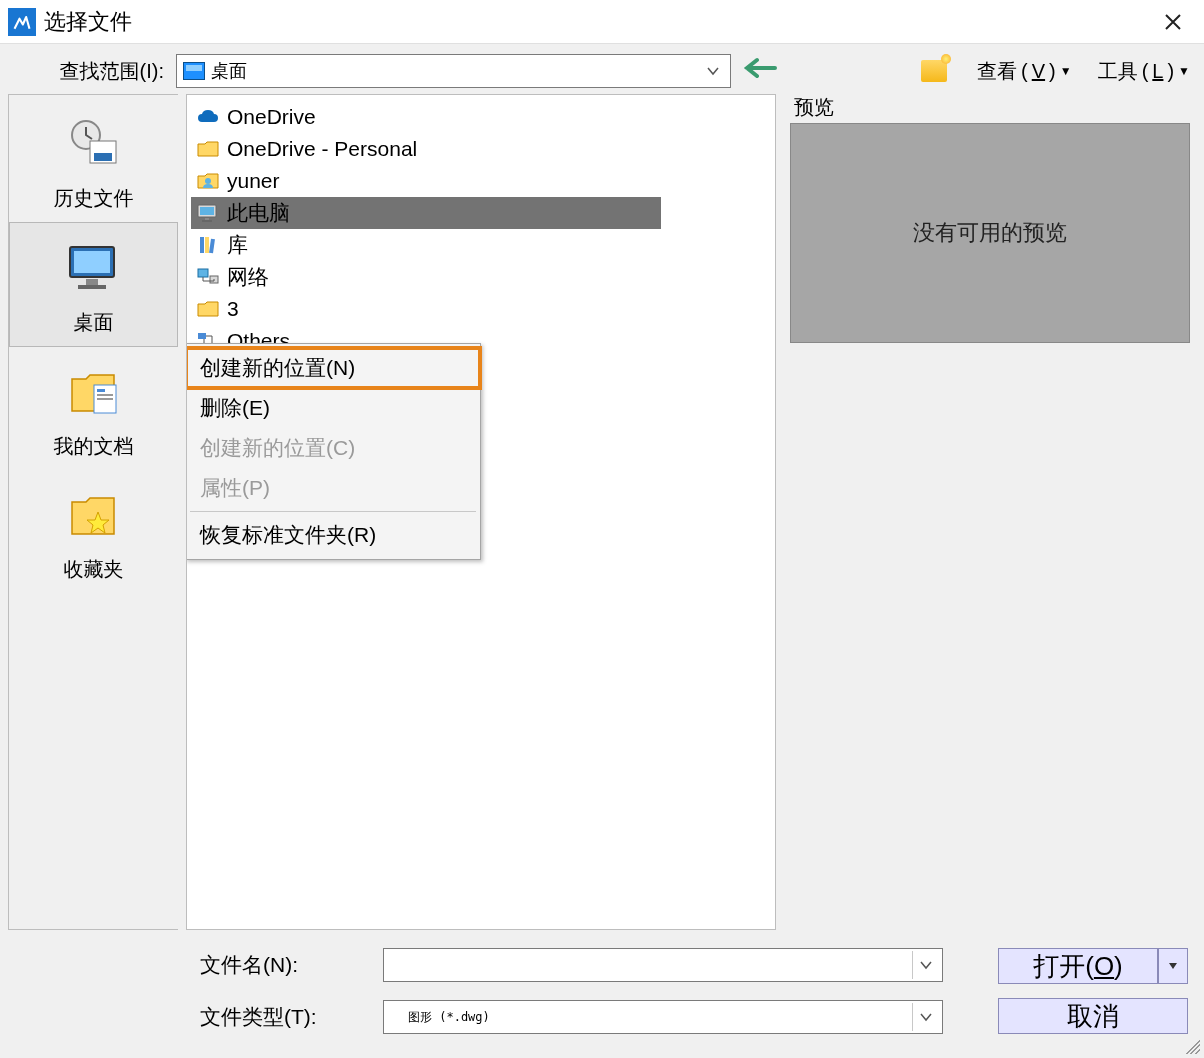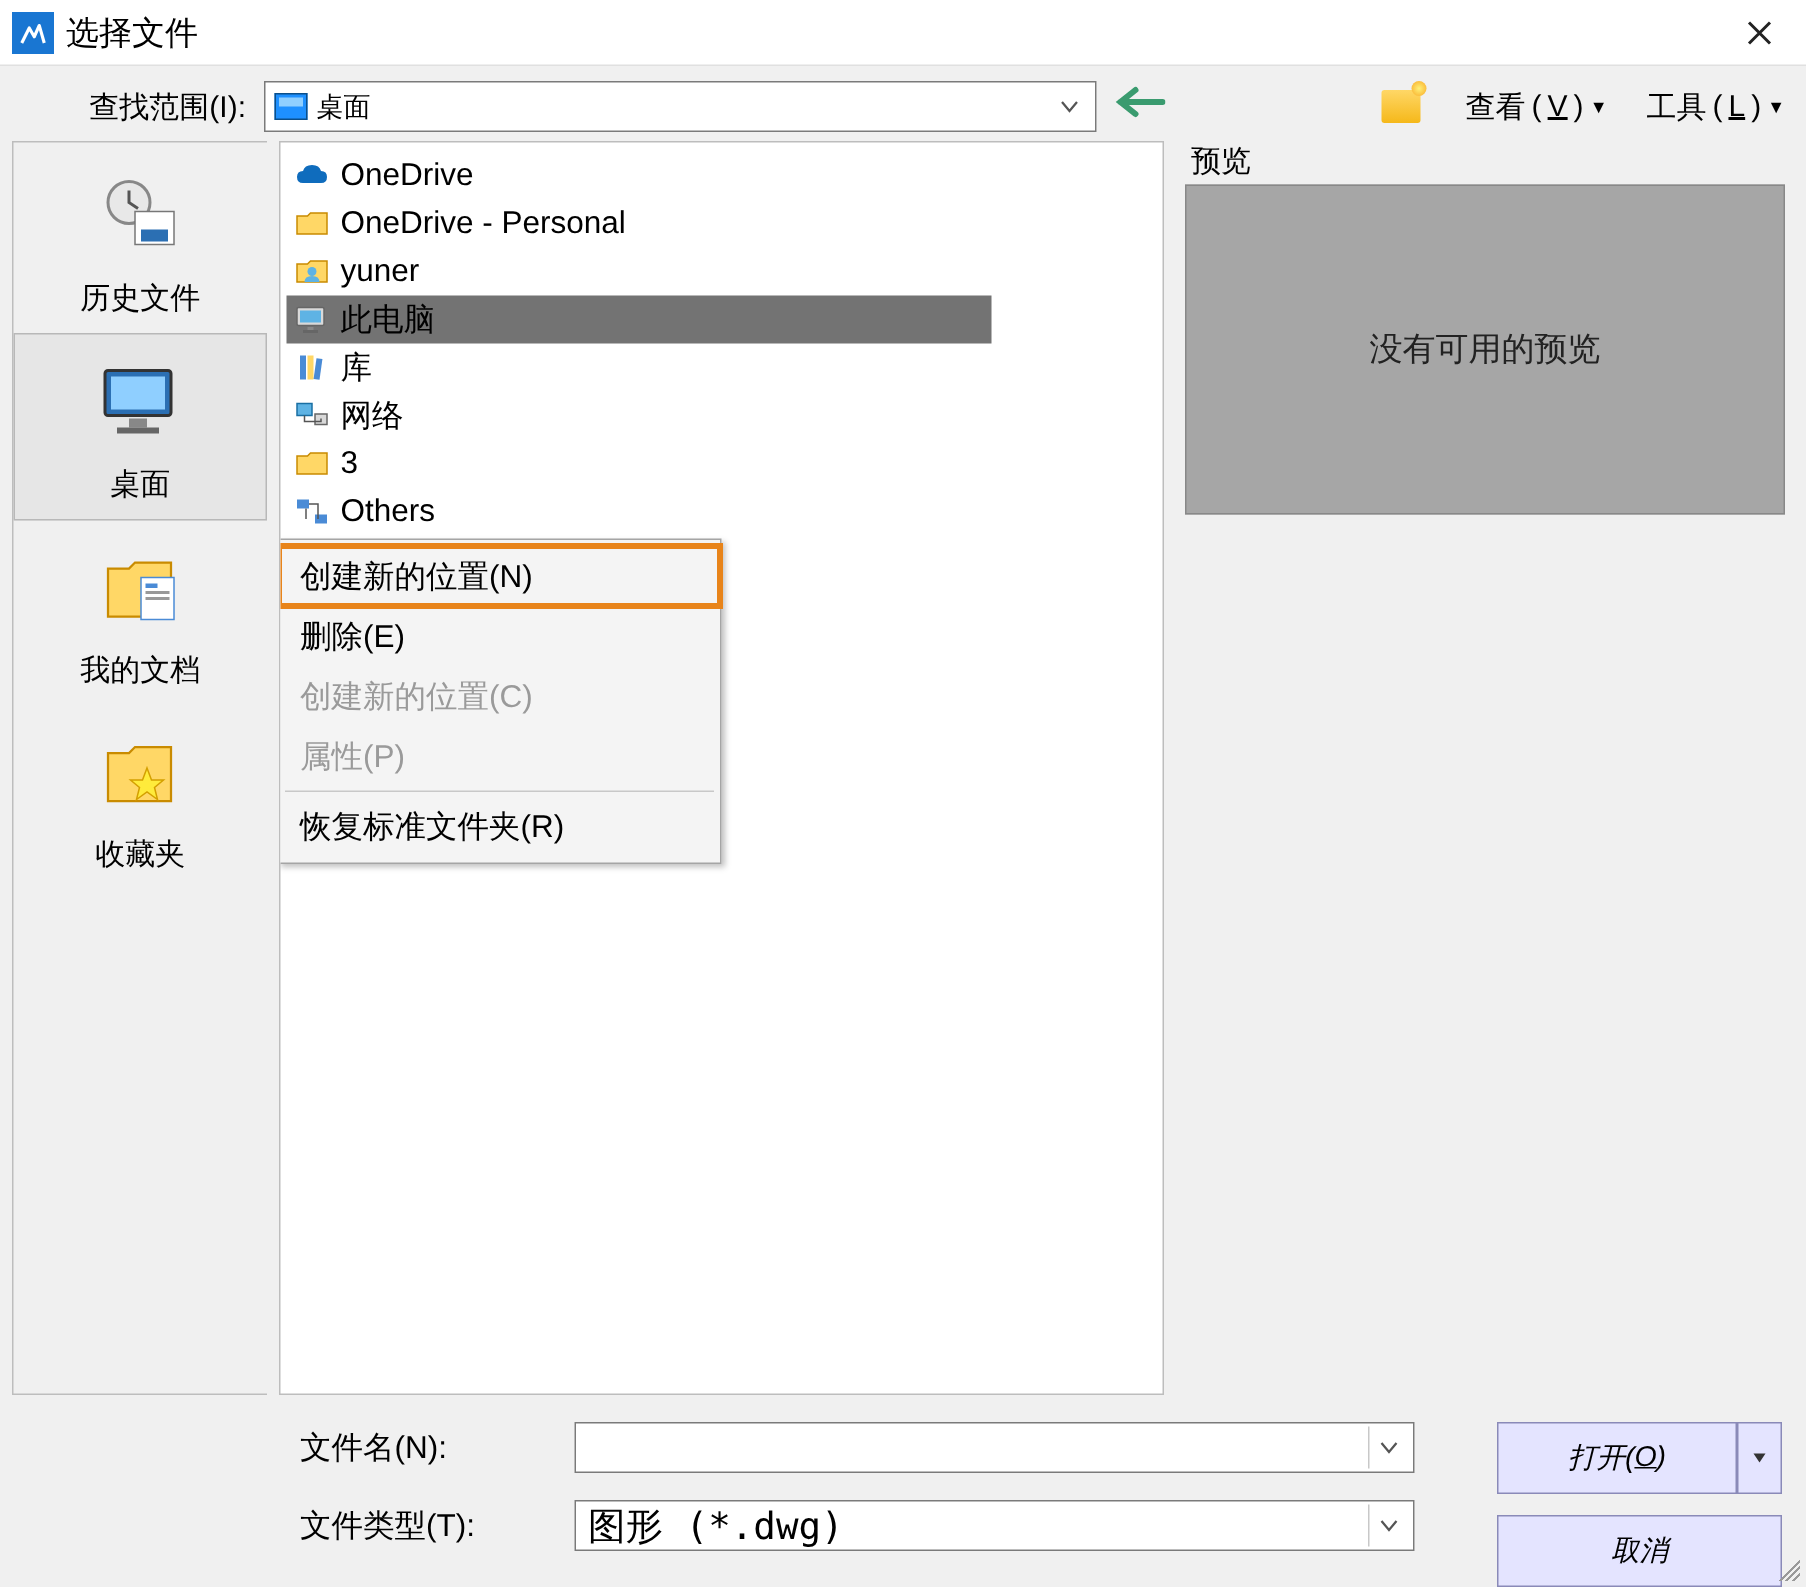--- a/index.html
+++ b/index.html
@@ -142,21 +142,21 @@
       height: 32px;
       padding: 0 4px;
       font-size: 21px;
       cursor: pointer;
       gap: 6px;
     }
     .file-row.selected { background: #737373; }
     .fi { width: 26px; height: 24px; display:inline-flex; align-items:center; justify-content:center; flex-shrink:0;}
     .context-menu {
       position: absolute;
-      top: 264px;
+      top: 248px;
       left: -2px;
       width: 296px;
       background: #f4f4f4;
       border: 1px solid #a5a5a5;
       box-shadow: 2px 2px 4px rgba(0,0,0,0.25);
       padding: 4px 0;
       z-index: 10;
     }
     .ctx-item {
       padding: 6px 14px;
@@ -186,38 +186,37 @@
     .bottom-rows {
       padding: 18px 14px 6px 200px;
     }
     .form-row {
       display:flex; align-items:center; gap: 18px; margin-bottom: 18px;
     }
     .form-label { font-size: 21px; width: 165px; }
     .form-select {
       height: 34px; background:#fff; border:1px solid #7a7a7a;
       flex:1; max-width: 560px;
-      display:flex; align-items:center; padding: 0 8px;
-      font-family: "Consolas", monospace; font-size: 25px;
+      display:flex; align-items:center; padding: 0 24px;
+      font-family: "Consolas", monospace; font-size: 12px;
       position: relative;
     }
     .form-select .chev {
       position:absolute; right:4px; top:50%; transform:translateY(-50%);
       width: 26px; height: 28px;
       border-left: 1px solid #c8c8c8;
       display:flex; align-items:center; justify-content:center;
     }
     .btn-stack { display:flex; flex-direction:column; gap: 14px; margin-left: 20px;}
     .btn {
-      width: 160px; height: 48px; background:#e4e4ff;
+      width: 160px; height: 36px; background:#e4e4ff;
       border:1px solid #8a8ab8;
-      font-size: 19px;
+      font-size: 26px;
       display:flex; align-items:center; justify-content:center;
       cursor:pointer;
-      font-style:italic;
     }
     .btn-split { display:flex; }
     .btn-split .main { flex:1; }
     .btn-split .dd {
       width: 30px; border-left:1px solid #8a8ab8;
       display:flex; align-items:center; justify-content:center;
     }
     .resize-grip {
       position:absolute; right:4px; bottom:4px; width:18px; height:18px;
       background:

